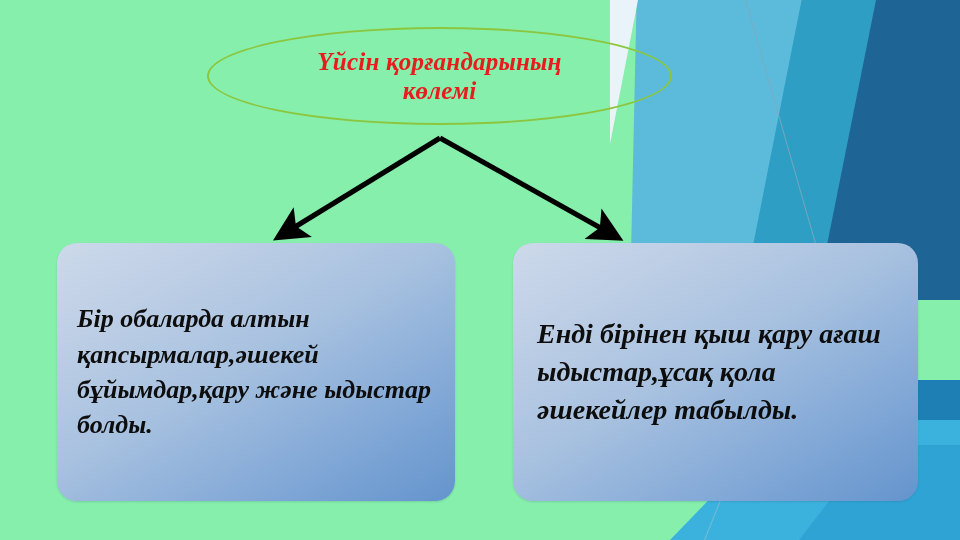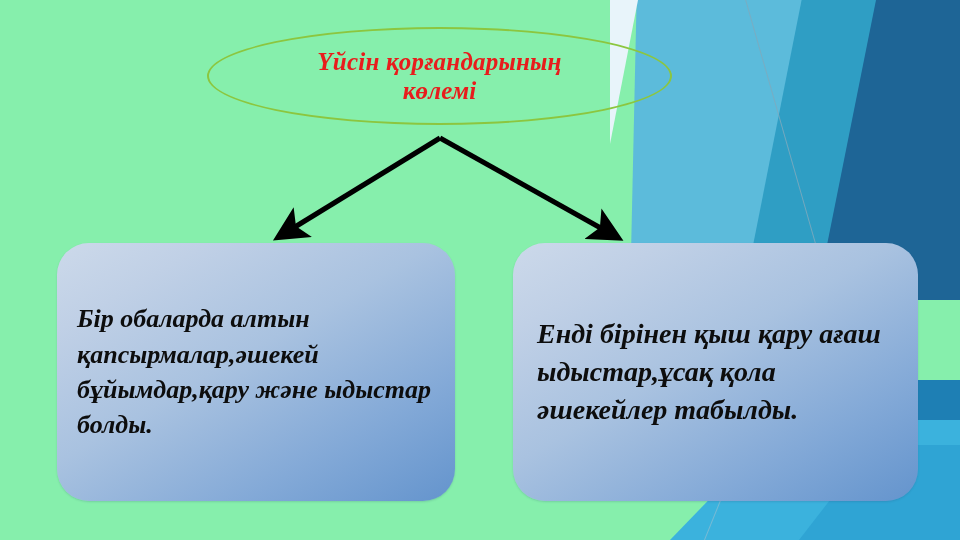--- a/index.html
+++ b/index.html
@@ -119,21 +119,21 @@
     position: absolute;
     left: 0; top: 0;
     width: 960px; height: 540px;
     pointer-events: none;
   }
 
   
   .box {
     position: absolute;
     box-sizing: border-box;
-    border-radius: 32px;
+    border-radius: 20px;
     background: linear-gradient(150deg, #ccd9ea 0%, #c0d0e6 18%, #a9c2e0 45%, #83a9d7 75%, #6494cd 100%);
     box-shadow: 0 1px 2px rgba(40,70,110,.18);
     display: flex;
     align-items: center;
     padding: 14px 16px 14px 20px;
   }
   .box-left {
     left: 57px;
     top: 243px;
     width: 398px;

